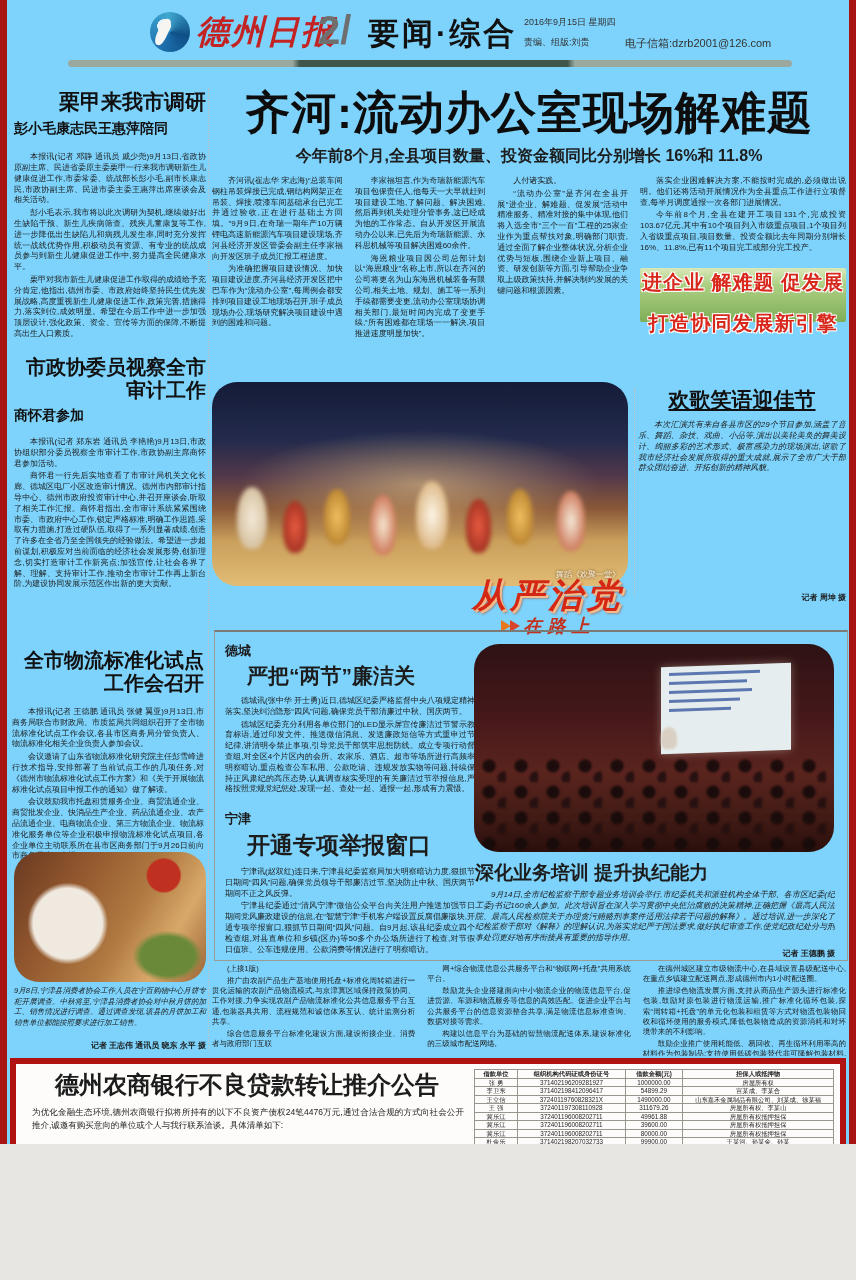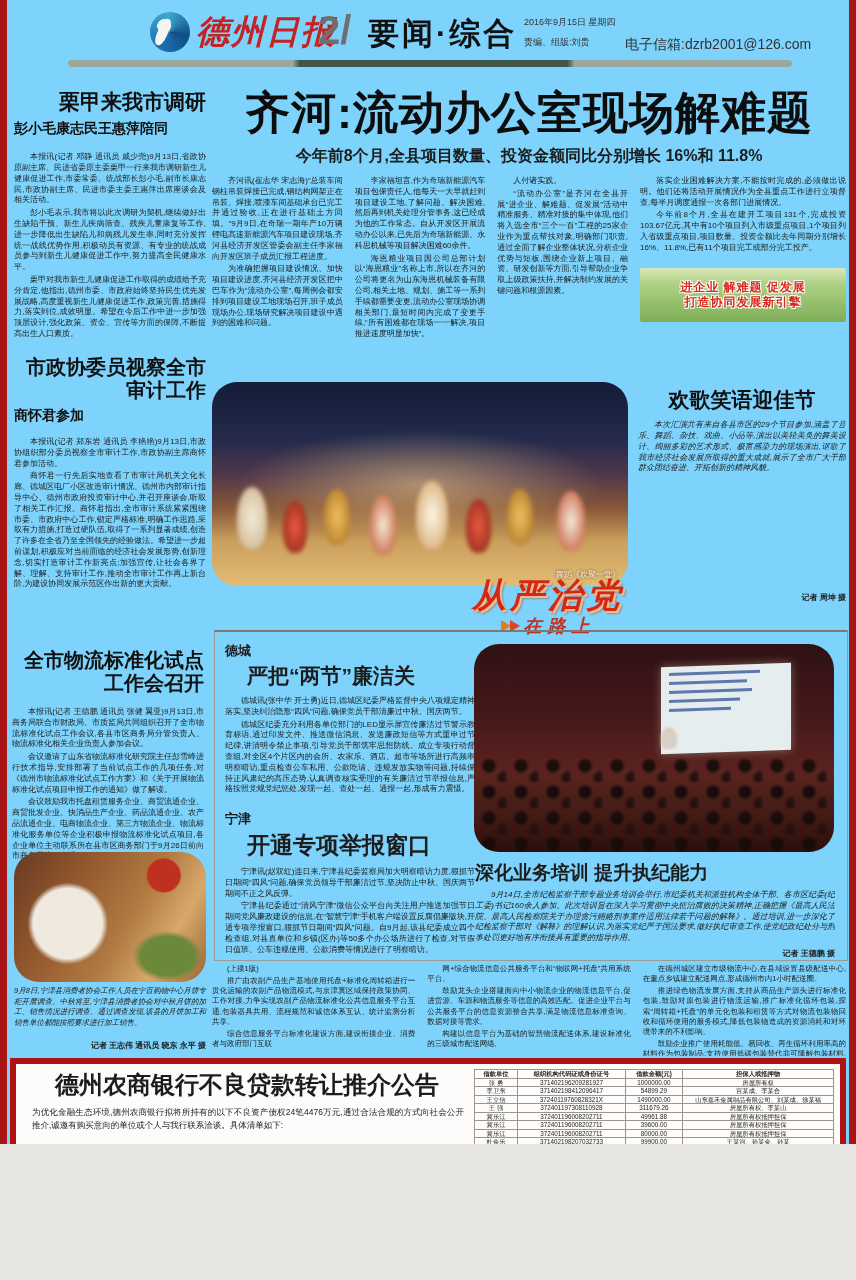--- a/index.html
+++ b/index.html
@@ -14,21 +14,21 @@
      background:radial-gradient(circle at 35% 35%,#e8f4fa 18%,transparent 19%),
      conic-gradient(from 210deg,#1d6fae,#3fa7cf 40%,#0f4f86 70%,#1d6fae);}
   .logo-ic:after{content:"";position:absolute;left:8px;top:6px;width:10px;height:28px;background:#f7f5f1;
      transform:rotate(24deg);border-radius:40%;}
   .paper-name{left:196px;top:10px;font-size:33px;font-weight:900;color:#c32323;
      font-family:"Liberation Serif",serif;font-style:italic;letter-spacing:2px;white-space:nowrap;}
   .pageno{left:318px;top:8px;font-size:40px;font-weight:900;color:#6f6f6f;}
   .section-name{left:368px;top:13px;font-size:31px;font-weight:900;color:#111;letter-spacing:3px;white-space:nowrap;}
   .hdr-date{left:524px;top:16px;font-size:9px;color:#333;}
   .hdr-ed{left:524px;top:36px;font-size:9px;color:#333;}
-  .hdr-mail{left:625px;top:36px;font-size:14px;color:#333;}
+  .hdr-mail{left:625px;top:36px;font-size:11px;color:#333;}
   .divider{left:68px;top:60px;width:724px;height:7px;border-radius:4px;
      background:linear-gradient(90deg,#9aa89e 0%,#9aa89e 31%,#41564b 32%,#41564b 69%,#9aa89e 70%,#9aa89e 100%);}
   .vrule{left:208px;top:88px;width:0;height:962px;border-left:1px dotted #c3c0ba;}
   
   .art-title{font-weight:900;color:#111;line-height:1.15;text-align:right;}
   .art-sub{font-weight:700;color:#111;}
   .body{font-size:8px;line-height:1.35;text-align:justify;overflow:hidden;}
   .body p{margin:0 0 2px;text-indent:2em;}
   .fs p, .fs{font-style:italic;}
   .byline{text-align:right;font-size:8px;font-weight:700;}
@@ -38,22 +38,22 @@
   .main-title{left:212px;top:88px;width:634px;text-align:center;font-size:45px;font-weight:900;
      letter-spacing:1px;color:#0d0d0d;line-height:1.1;}
   .main-sub{left:212px;top:146px;width:634px;text-align:center;font-size:16px;font-weight:700;}
   .main-cols{left:212px;top:176px;width:634px;height:202px;display:flex;gap:12px;}
   .main-cols .col{flex:1;overflow:hidden;}
   .main-cols .col4{flex:0 0 206px;display:flex;flex-direction:column;}
   
   .banner{margin-top:12px;width:206px;height:54px;border-radius:2px;
      background:linear-gradient(180deg,#d9e8b8 0%,#aed084 30%,#7fae57 100%);
      display:flex;flex-direction:column;align-items:center;justify-content:center;}
-  .banner div{font-size:12px;font-weight:900;color:#d8281c;letter-spacing:1px;line-height:1.25;
-     text-shadow:1px 1px 0 #fff,-1px -1px 0 #fff,1px -1px 0 #fff,-1px 1px 0 #fff;}
+  .banner div{font-size:20px;font-weight:900;color:#d8281c;letter-spacing:1px;line-height:1.25;
+     text-shadow:1px 1px 0 #fff,-1px -1px 0 #fff,1px -1px 0 #fff,-1px 1px 0 #fff;margin-top:16px;}
   
   .photo{overflow:hidden;border-radius:25px;}
   .photo-dance{left:212px;top:382px;width:416px;height:204px;
      background:radial-gradient(ellipse 62% 38% at 50% 50%,rgba(250,220,150,.5),transparent 70%),
      linear-gradient(180deg,#141c38 0%,#232a4c 28%,#51384a 46%,#8a5838 62%,#caa05c 78%,#e2bc74 100%);}
   .dancer{position:absolute;border-radius:50% 50% 42% 42%;filter:blur(2px);}
   .dance-cap{position:absolute;right:8px;bottom:6px;font-size:8px;color:#fff6e0;text-shadow:0 0 3px #402000;}
   .photo-meet{left:474px;top:644px;width:360px;height:208px;
      background:linear-gradient(180deg,#2e1214 0%,#46181a 35%,#5a241e 62%,#401a14 85%,#2a0f0c 100%);}
   .screen{position:absolute;right:12%;top:10%;width:36%;height:42%;background:#e6edef;
@@ -65,21 +65,21 @@
      background-size:32px 26px;}
   .speaker{position:absolute;left:52%;top:40%;width:16px;height:22px;border-radius:50% 50% 30% 30%;
      background:#d9cfc2;filter:blur(1px);}
   .photo-market{left:14px;top:852px;width:192px;height:130px;
      background:radial-gradient(circle 18px at 78% 18%,#c03020 16px,transparent 18px),
      radial-gradient(ellipse 30% 45% at 28% 55%,#efe9df 60%,transparent 70%),
      radial-gradient(ellipse 28% 30% at 80% 80%,#6a8a3a 50%,transparent 65%),
      linear-gradient(120deg,#6a3a22 0%,#93582e 30%,#b07a42 58%,#d8a869 78%,#9a6436 100%);}
   
   .festival{left:638px;top:388px;width:208px;}
-  .festival .art-title{text-align:center;font-size:21px;margin-bottom:8px;}
+  .festival .art-title{text-align:center;font-size:21px;margin-bottom:8px;text-decoration:underline;}
   .vrule2{left:634px;top:388px;width:0;height:208px;border-left:1px dotted #c9c5be;}
   
   .campaign{left:428px;top:578px;width:240px;height:56px;text-align:center;}
   .camp1{font-size:34px;font-weight:900;font-style:italic;color:#d42814;letter-spacing:4px;line-height:1;
      text-shadow:2px 2px 0 #f2bb8c,3px 3px 2px rgba(170,60,20,.45);}
   .camp2{display:flex;align-items:center;justify-content:center;gap:4px;margin-top:2px;}
   .camp2 span{font-size:18px;font-weight:700;font-style:italic;color:#c4301e;letter-spacing:6px;}
   .chev{width:0;height:0;border-top:6px solid transparent;border-bottom:6px solid transparent;}
   .chev.c1{border-left:10px solid #e87820;}
   .chev.c2{border-left:10px solid #d8452a;margin-left:-5px;}

